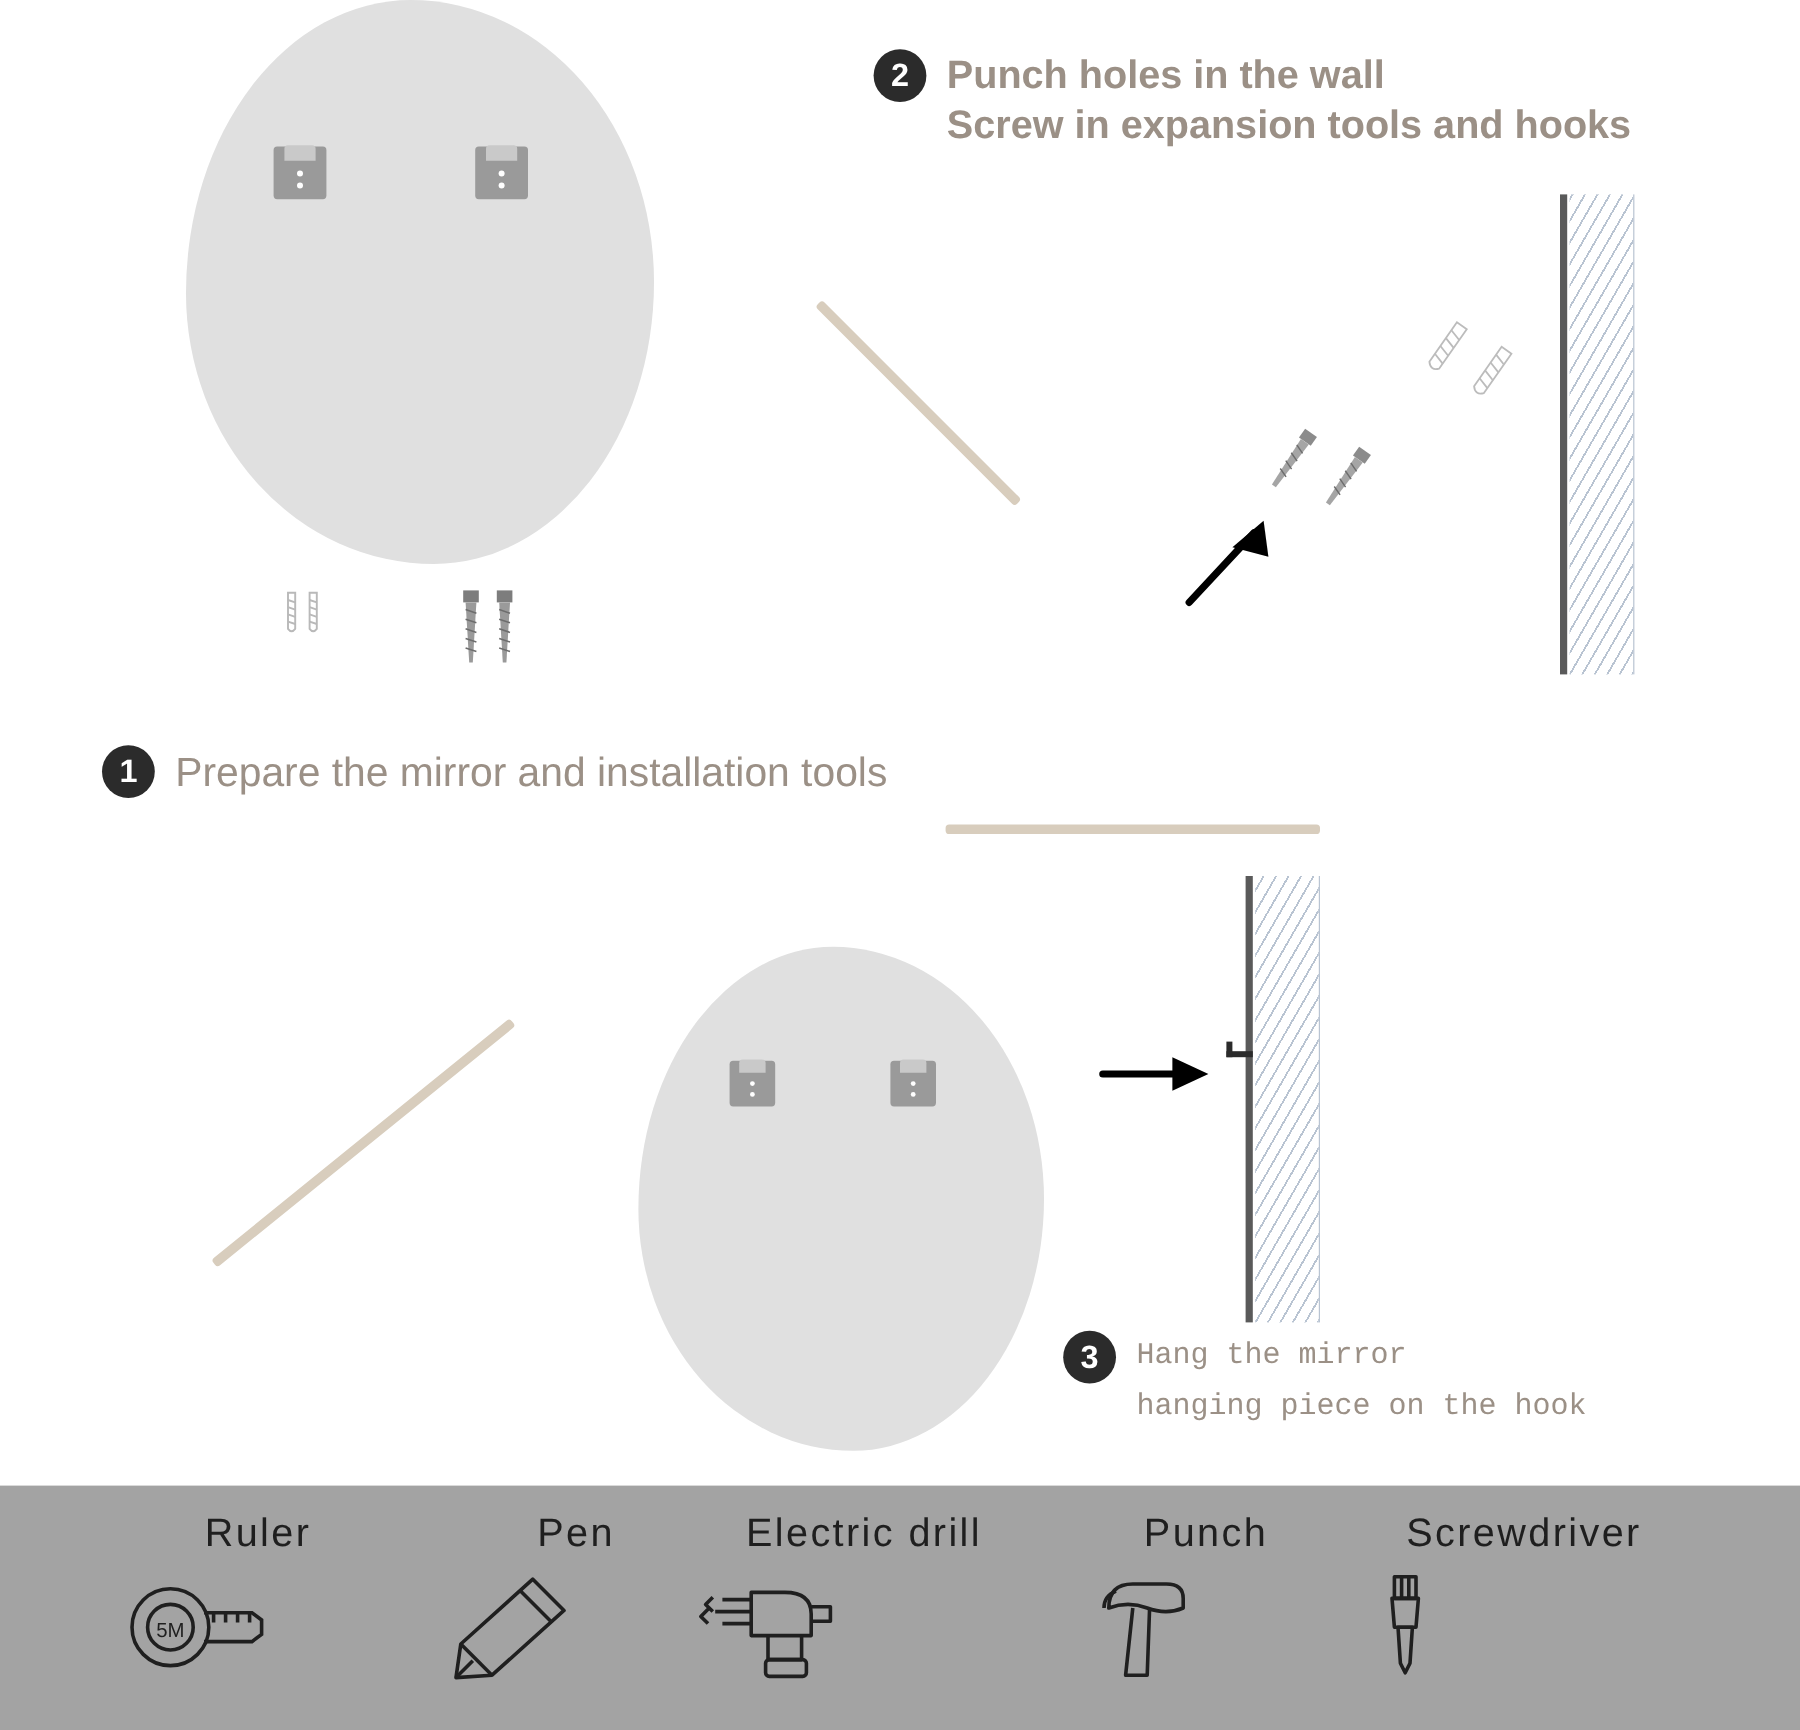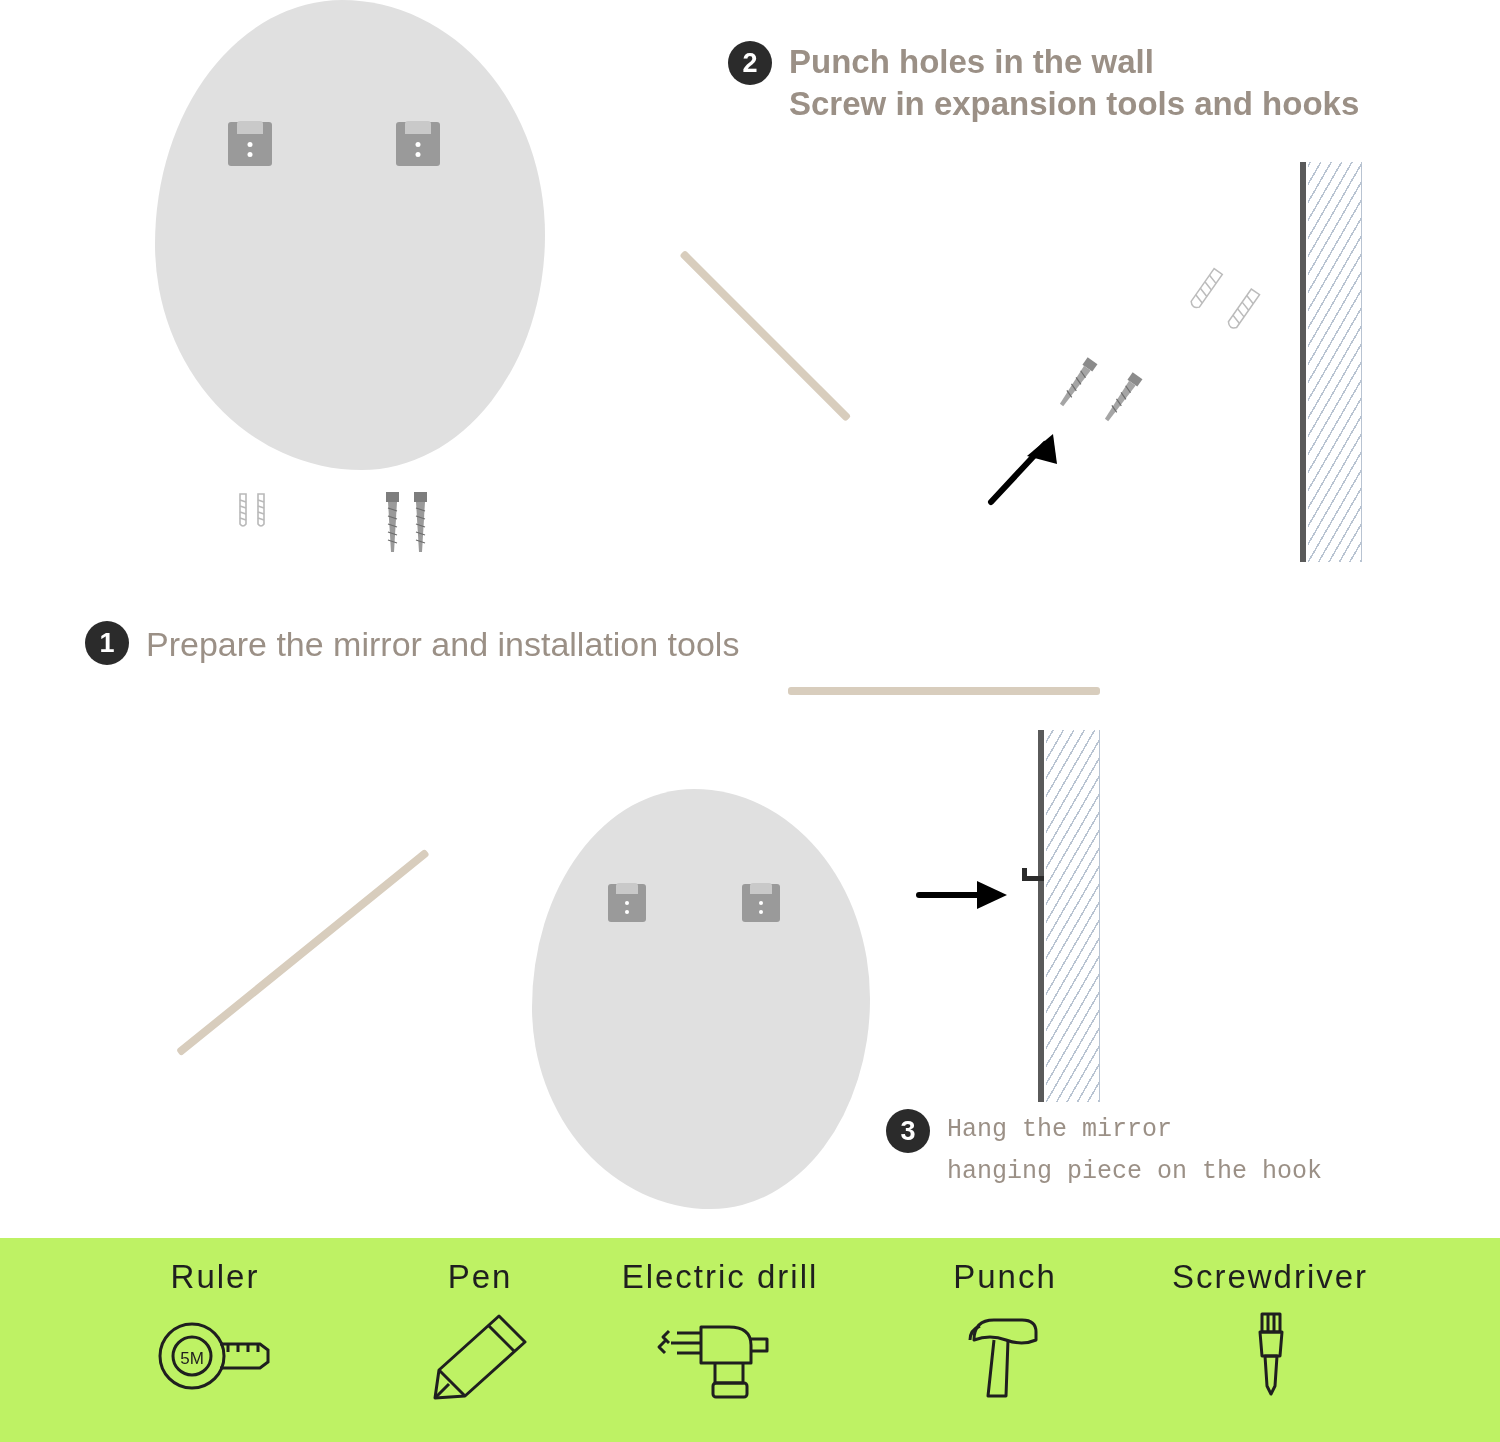--- a/index.html
+++ b/index.html
@@ -190,38 +190,38 @@
   #screws-flying { left: 1055px; top: 355px; }
   #anchors-flying { left: 1180px; top: 265px; }
 
   
   #tools-bar {
     position: absolute;
     left: 0;
     top: 1238px;
     width: 1500px;
     height: 204px;
-    background: #bef264;
+    background: #a3a3a3;
   }
   .tool {
     position: absolute;
     top: 20px;
     text-align: center;
     color: #1f1f1f;
   }
   .tool-label {
     font-size: 33px;
     letter-spacing: 2px;
     font-family: "Liberation Sans", sans-serif;
     white-space: nowrap;
   }
   .tool-icon {
     margin-top: 12px;
     display: flex;
-    justify-content: center;
+    justify-content: flex-start;
     align-items: center;
     height: 96px;
   }
   #tool-0 { left: 100px; width: 230px; }
   #tool-1 { left: 370px; width: 220px; }
   #tool-2 { left: 580px; width: 280px; }
   #tool-3 { left: 900px; width: 210px; }
   #tool-4 { left: 1130px; width: 280px; }
 </style>
 </head>

